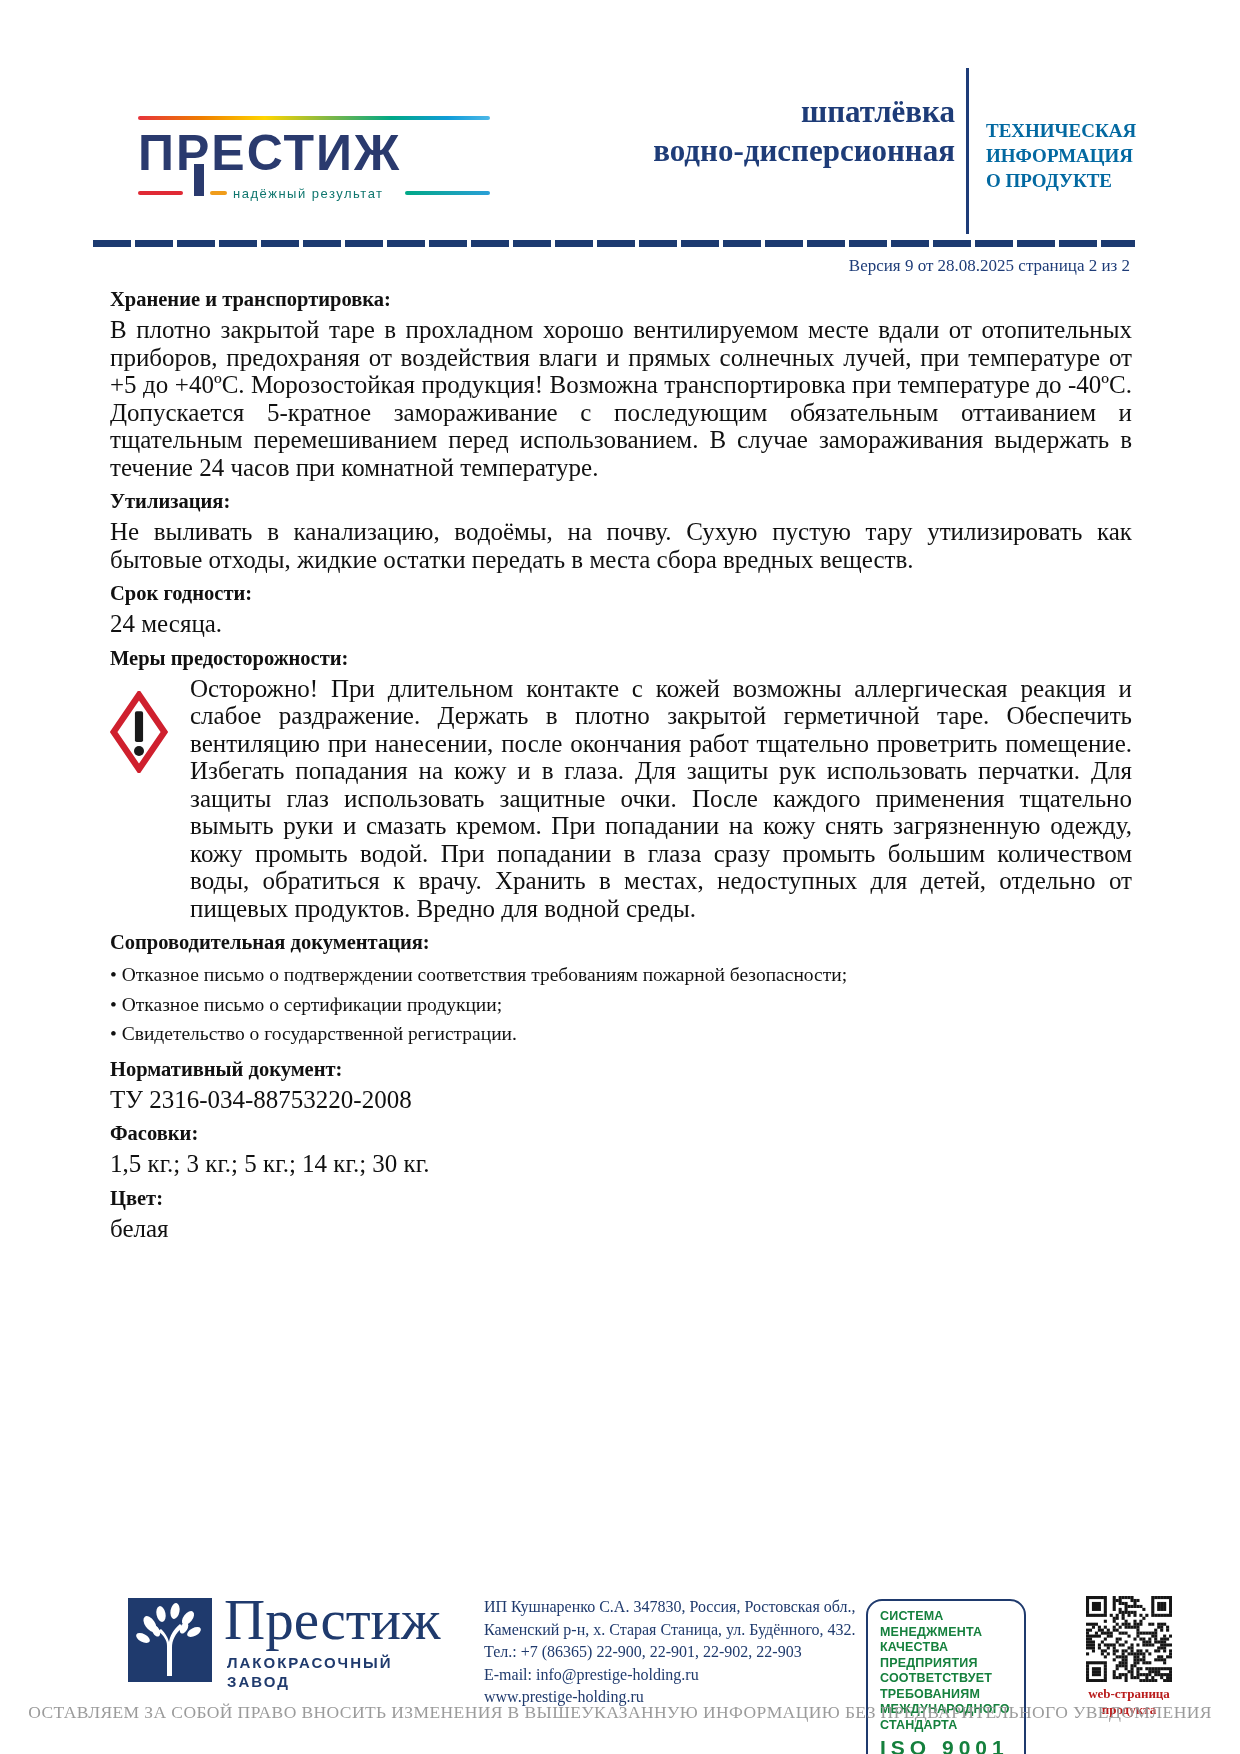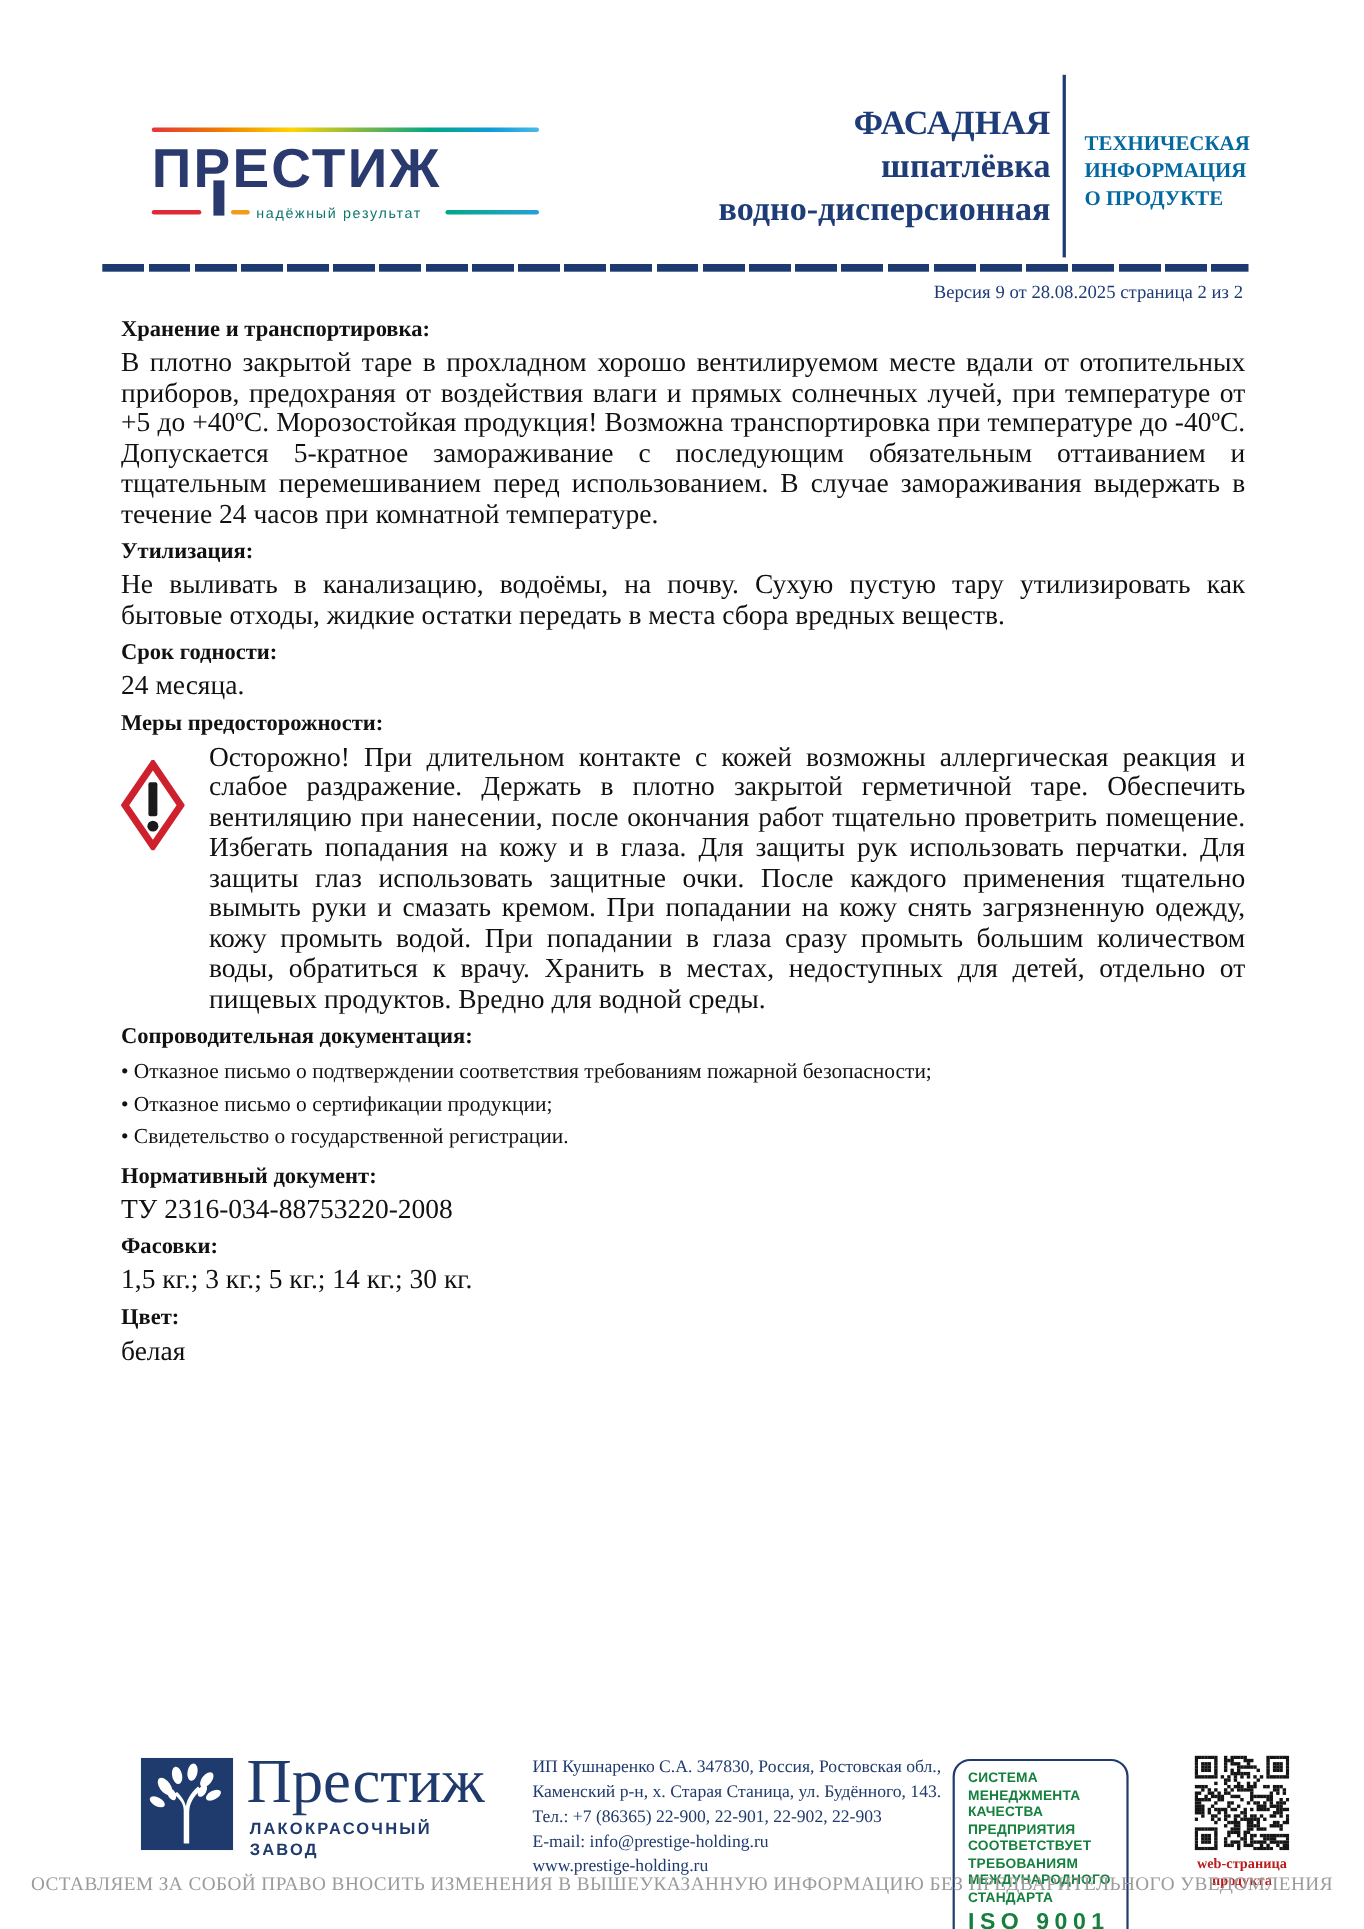--- a/index.html
+++ b/index.html
@@ -69,21 +69,20 @@
     <div class="logo-tag">
       <span class="logo-stem"></span>
       <span class="dash dash-red"></span>
       <span class="dash dash-orange"></span>
       <span class="logo-tagtext">надёжный результат</span>
       <span class="dash dash-grad"></span>
     </div>
   </div>
 
   <div class="product-title">
-    <div>ФАСАДНАЯ</div>
     <div>шпатлёвка</div>
     <div>водно-дисперсионная</div>
   </div>
 
   <div class="vline"></div>
 
   <div class="doc-type">
     <div>ТЕХНИЧЕСКАЯ</div>
     <div>ИНФОРМАЦИЯ</div>
     <div>О ПРОДУКТЕ</div>
@@ -149,21 +148,21 @@
     </svg>
   </div>
   <div class="f-word">Престиж</div>
   <div class="f-sub">
     <div>ЛАКОКРАСОЧНЫЙ</div>
     <div>ЗАВОД</div>
   </div>
 
   <div class="f-contacts">
     <div>ИП Кушнаренко С.А. 347830, Россия, Ростовская обл.,</div>
-    <div>Каменский р-н, х. Старая Станица, ул. Будённого, 143.</div>
+    <div>Каменский р-н, х. Старая Станица, ул. Будённого, 432.</div>
     <div>Тел.: +7 (86365) 22-900, 22-901, 22-902, 22-903</div>
     <div>E-mail: info@prestige-holding.ru</div>
     <div>www.prestige-holding.ru</div>
   </div>
 
   <div class="f-iso">
     <div class="l">СИСТЕМА МЕНЕДЖМЕНТА</div>
     <div class="l">КАЧЕСТВА ПРЕДПРИЯТИЯ</div>
     <div class="l">СООТВЕТСТВУЕТ ТРЕБОВАНИЯМ</div>
     <div class="l">МЕЖДУНАРОДНОГО СТАНДАРТА</div>

